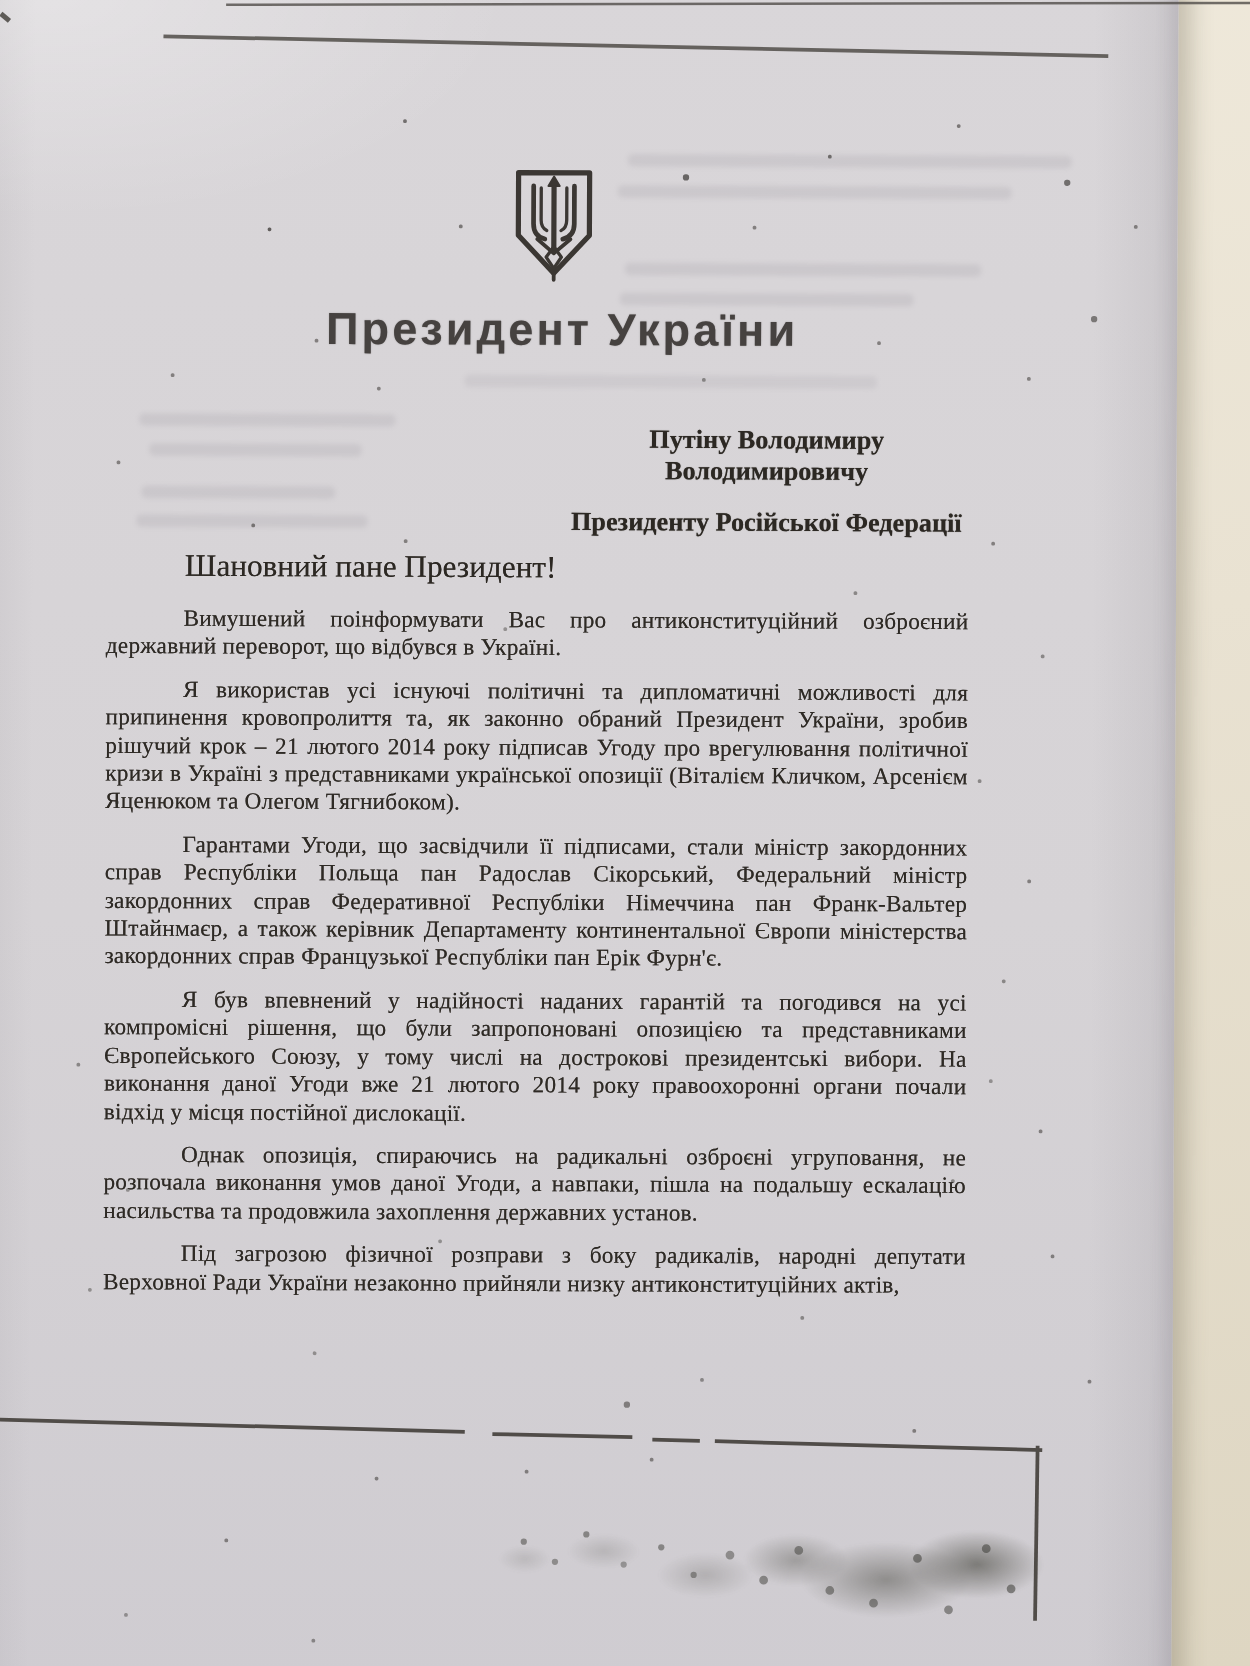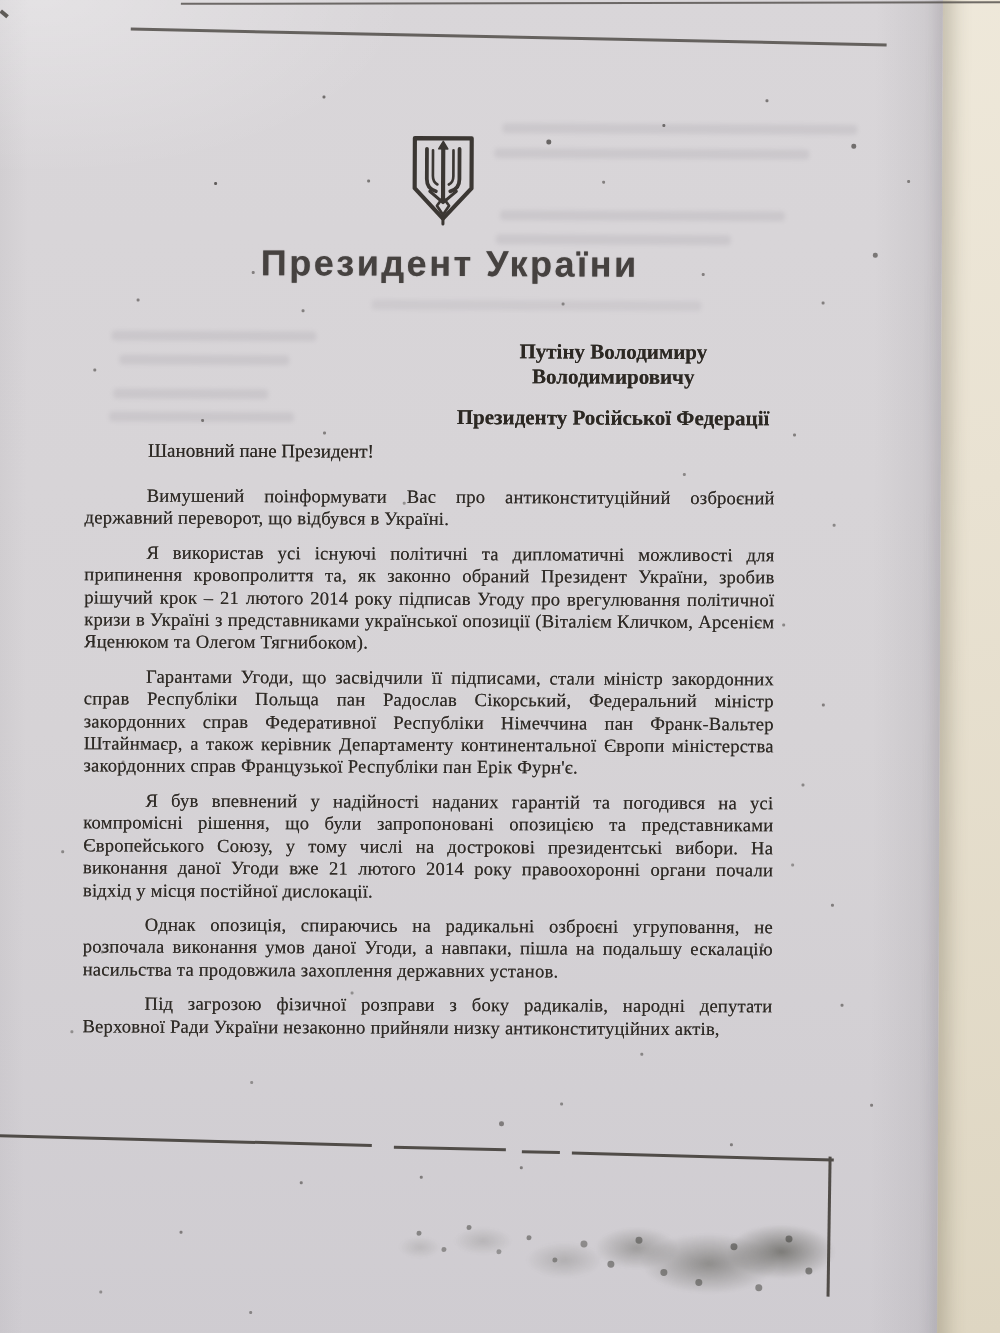--- a/index.html
+++ b/index.html
@@ -31,21 +31,21 @@
   
   .recipient{
     position:absolute;left:436px;top:339px;width:352px;text-align:center;
     font-size:21px;font-weight:bold;color:#2c2823;
     text-shadow:0 0 .6px rgba(44,40,35,.8);
   }
   .recipient .line2{margin-top:16px;}
 
   
   .salutation{
-    position:absolute;left:147px;top:441px;font-size:19px;color:#2c2823;
+    position:absolute;left:147px;top:441px;font-size:25px;color:#2c2823;
     text-shadow:0 0 .5px rgba(44,40,35,.8);
   }
   .letter-body{
     position:absolute;left:84px;top:486px;width:690px;
     font-size:18.6px;line-height:22.4px;color:#2e2a25;text-align:justify;
     text-shadow:0 0 .5px rgba(46,42,37,.75);letter-spacing:.2px;
   }
   .letter-body p{margin:0 0 12px 0;text-indent:62px;}
 
   

